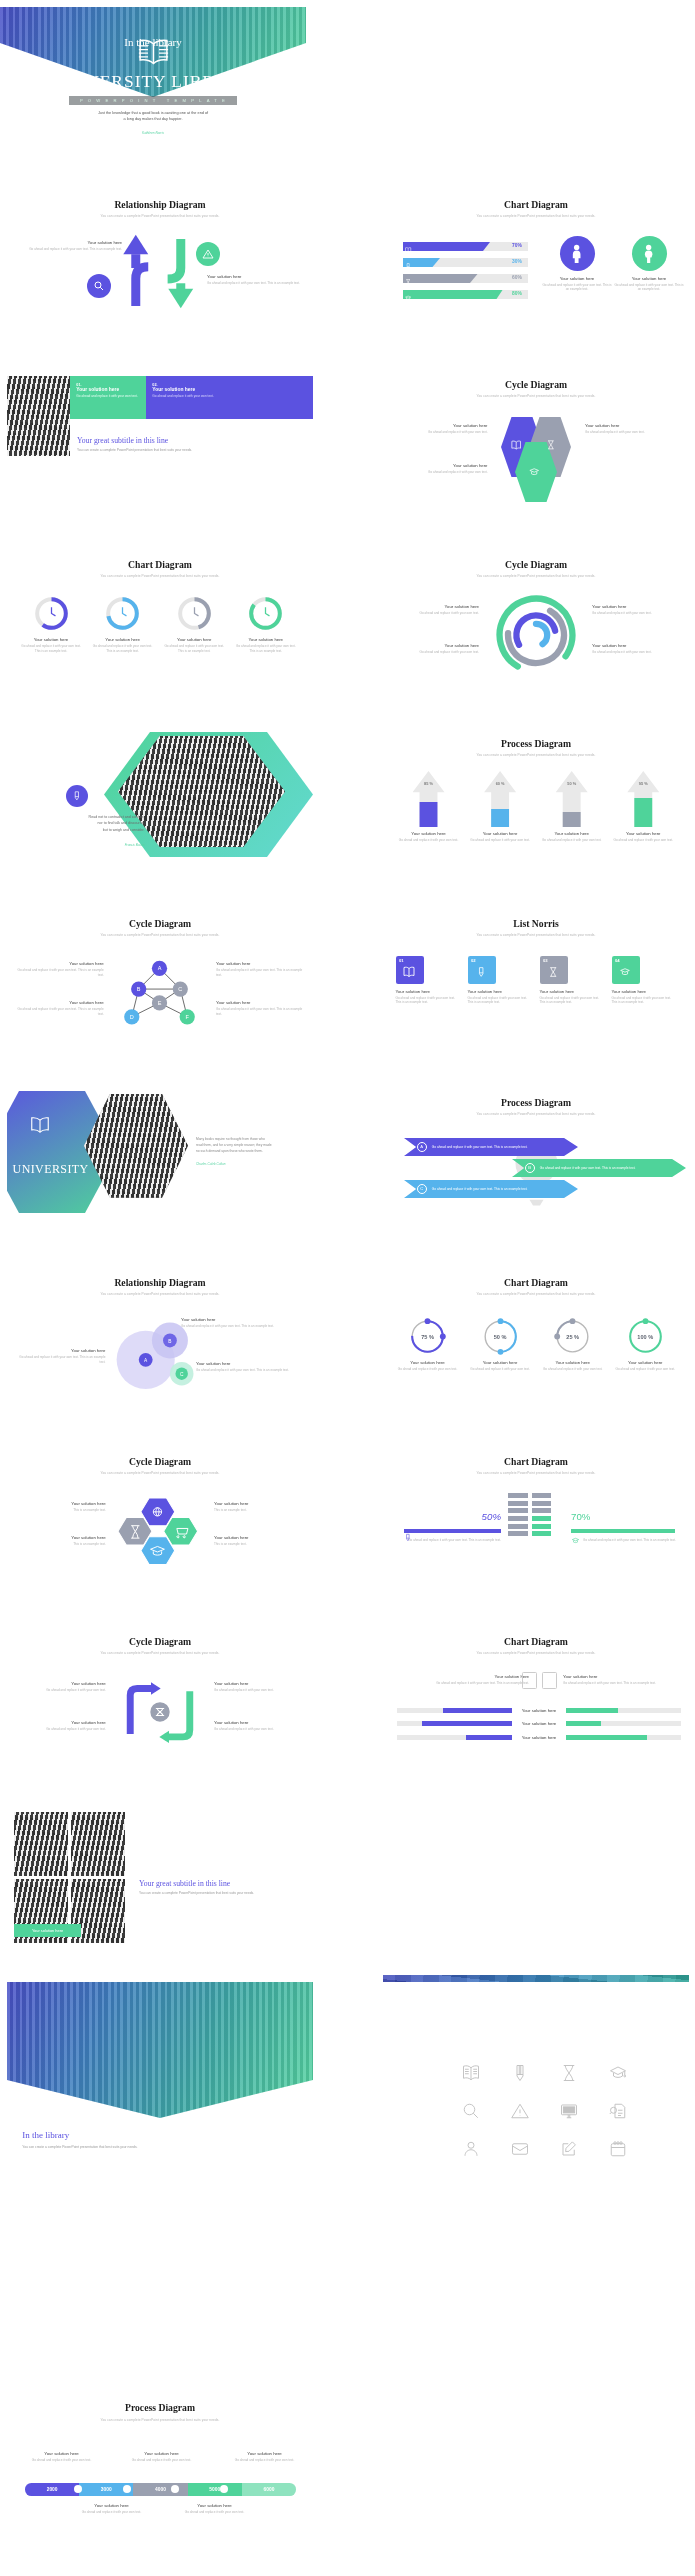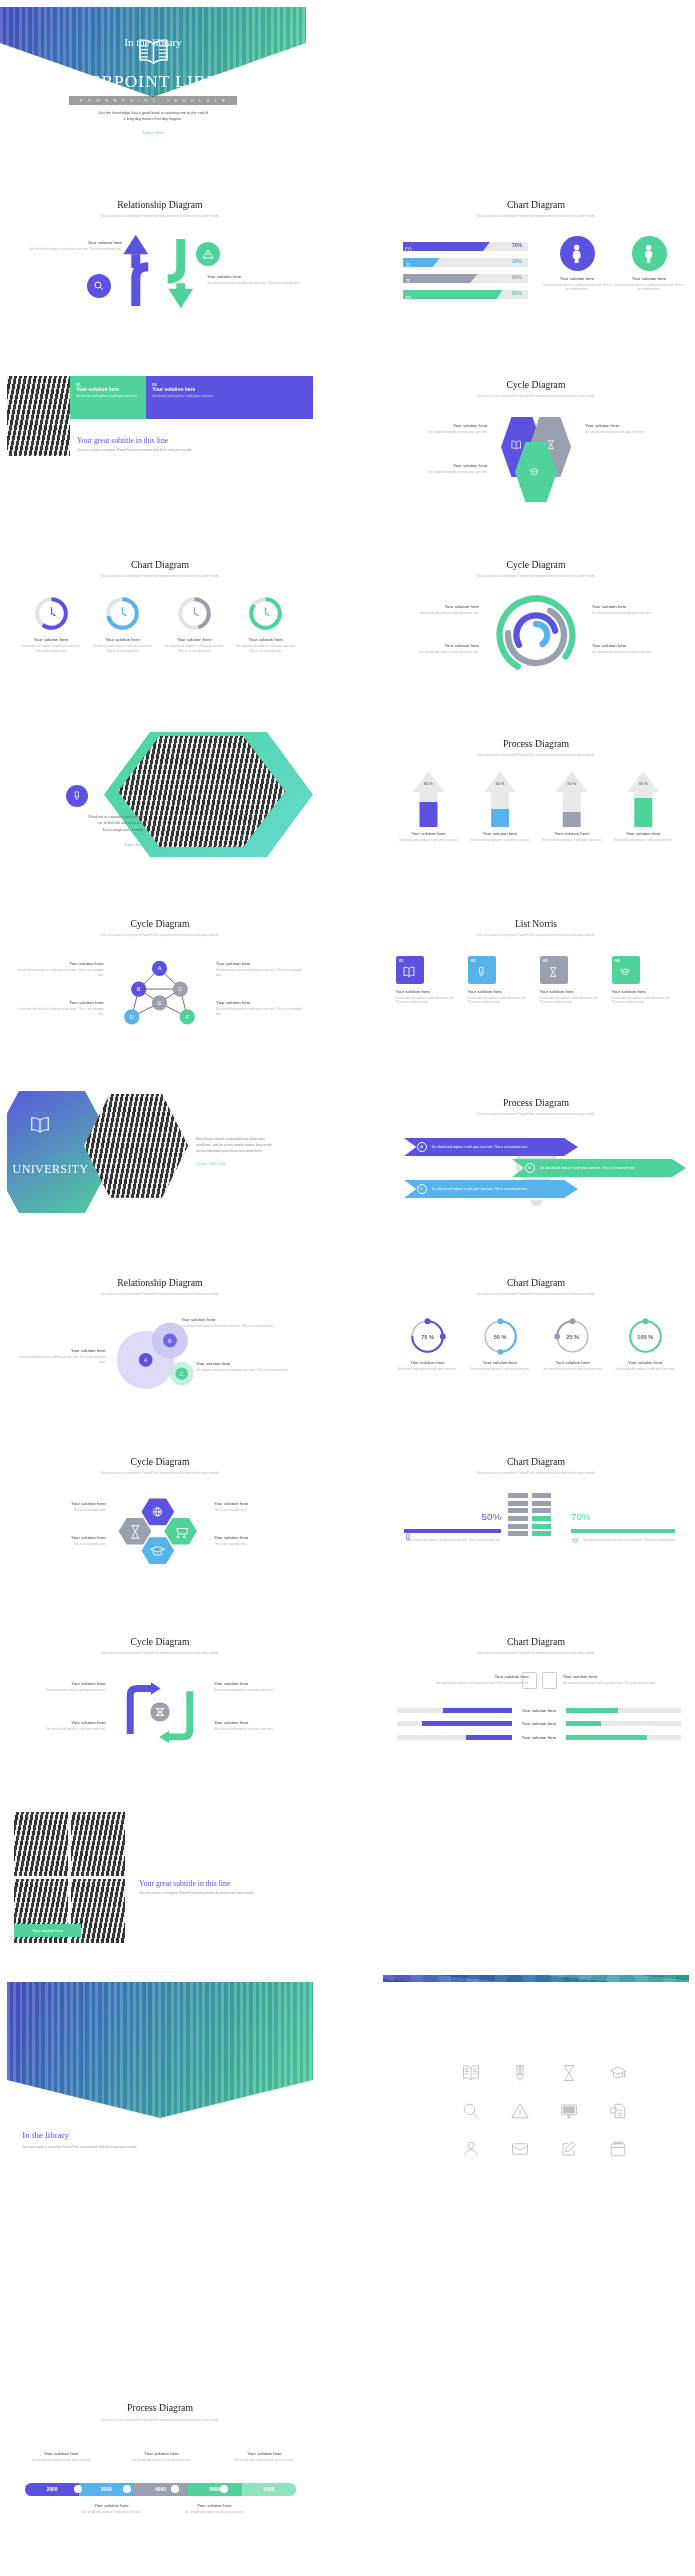--- a/index.html
+++ b/index.html
@@ -13,21 +13,21 @@
   .slide {
     position:absolute; width:306px; height:173px;
     background:#fff; overflow:hidden;
   }
   .col-l { left:7px; }
   .col-r { left:383px; }
 
   
   .s-title {
     text-align:center; font-family:"Liberation Serif", serif;
-    font-size:9.7px; color:#1c1c1c; margin-top:12.5px; font-weight:400;
+    font-size:9.7px; color:#1c1c1c; margin-top:12.5px; font-weight:700;
   }
   .s-sub {
     text-align:center; font-size:3.2px; color:#b3b3b3;
     margin-top:4.2px; letter-spacing:0.1px;
   }
   .sol-h { font-size:4.3px; color:#3a3a3a; font-weight:400; }
   .sol-b { font-size:3.1px; color:#b5b5b5; line-height:1.45; margin-top:2.1px; }
 
   
   .cover {
@@ -124,21 +124,21 @@
 
 <div class="slide cover" style="top:7px">
   <div class="cover-inner">
     <div class="book-logo">
       <svg viewBox="0 0 64 46" width="39" height="28" fill="none" stroke="#fff" stroke-width="2.4">
         <path d="M32 10c-5-5-13-7-22-6v32c9-1 17 1 22 6 5-5 13-7 22-6V4c-9-1-17 1-22 6z"></path>
         <path d="M32 10v32"></path>
         <path d="M8 13h15M8 19h15M8 25h15M8 31h15M41 13h15M41 19h15M41 25h15M41 31h15" stroke-width="2"></path>
       </svg>
     </div>
-    <div class="cover-title">POWERPOINT LIBRARY</div>
+    <div class="cover-title">UNIVERSITY LIBRARY</div>
     <div class="cover-band">POWERPOINT TEMPLATE</div>
   </div>
 </div>
 
 <div class="slide" style="top:7px">
   <div class="photo tex" style="position:absolute;left:0;top:0;width:306px;height:90px;clip-path:polygon(0 0,100% 0,100% 40%,50% 100%,0 40%);"></div>
   <div style="position:absolute;top:29px;width:306px;text-align:center;color:#fff;font-family:'Liberation Serif',serif;font-size:11px;z-index:2;">In the library</div>
   <div style="position:absolute;top:103px;width:306px;text-align:center;font-size:3.8px;color:#555;line-height:1.7;">
     <div>Just the knowledge that a good book is awaiting one at the end of</div>
     <div>a long day makes that day happier.</div>
@@ -696,21 +696,21 @@
     </div>
     <div>
       <div style="width:19.5px;height:4.9px;background:#9aa0b0;margin-bottom:2.8px"></div>
       <div style="width:19.5px;height:4.9px;background:#9aa0b0;margin-bottom:2.8px"></div>
       <div style="width:19.5px;height:4.9px;background:#9aa0b0;margin-bottom:2.8px"></div>
       <div style="width:19.5px;height:4.9px;background:#4fd39a;margin-bottom:2.8px"></div>
       <div style="width:19.5px;height:4.9px;background:#4fd39a;margin-bottom:2.8px"></div>
       <div style="width:19.5px;height:4.9px;background:#4fd39a"></div>
     </div>
   </div>
-  <div style="position:absolute;left:21px;top:68px;width:97px;text-align:right;">
+  <div style="position:absolute;left:21px;top:68px;width:97px;text-align:right;font-style:italic;">
     <div style="color:#5b52e0;font-size:9.7px;">50%</div>
   </div>
   <div style="position:absolute;left:21px;top:86px;width:97px;height:3.5px;background:#5b52e0;"></div>
   <div style="position:absolute;left:21px;top:93px;width:97px;text-align:right;" class="sol-b">Go ahead and replace it with your own text. This is an example text.</div>
   <div style="position:absolute;left:21px;top:89px;">
     <svg width="7.7" height="9" viewBox="0 0 24 24" fill="none" stroke="#5b52e0" stroke-width="1.8">
           <path d="M8 2h8v14l-4 6-4-6z"></path>
           <path d="M8 14h8"></path>
         </svg>
   </div>

